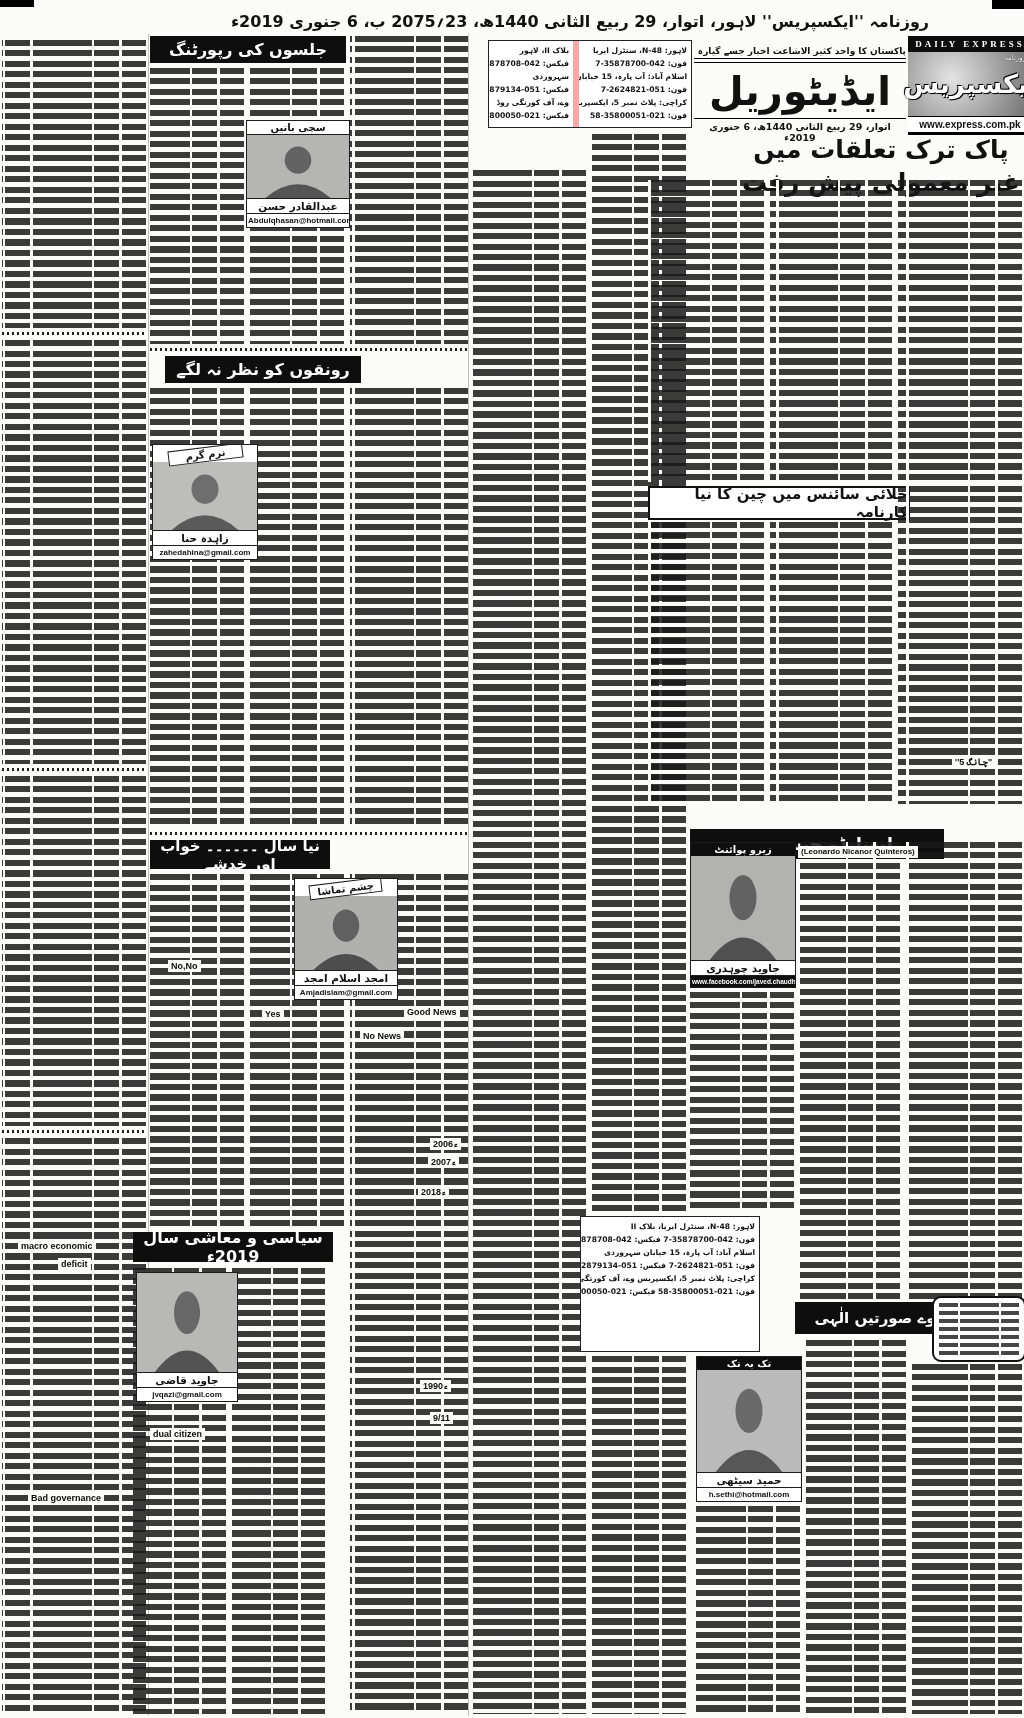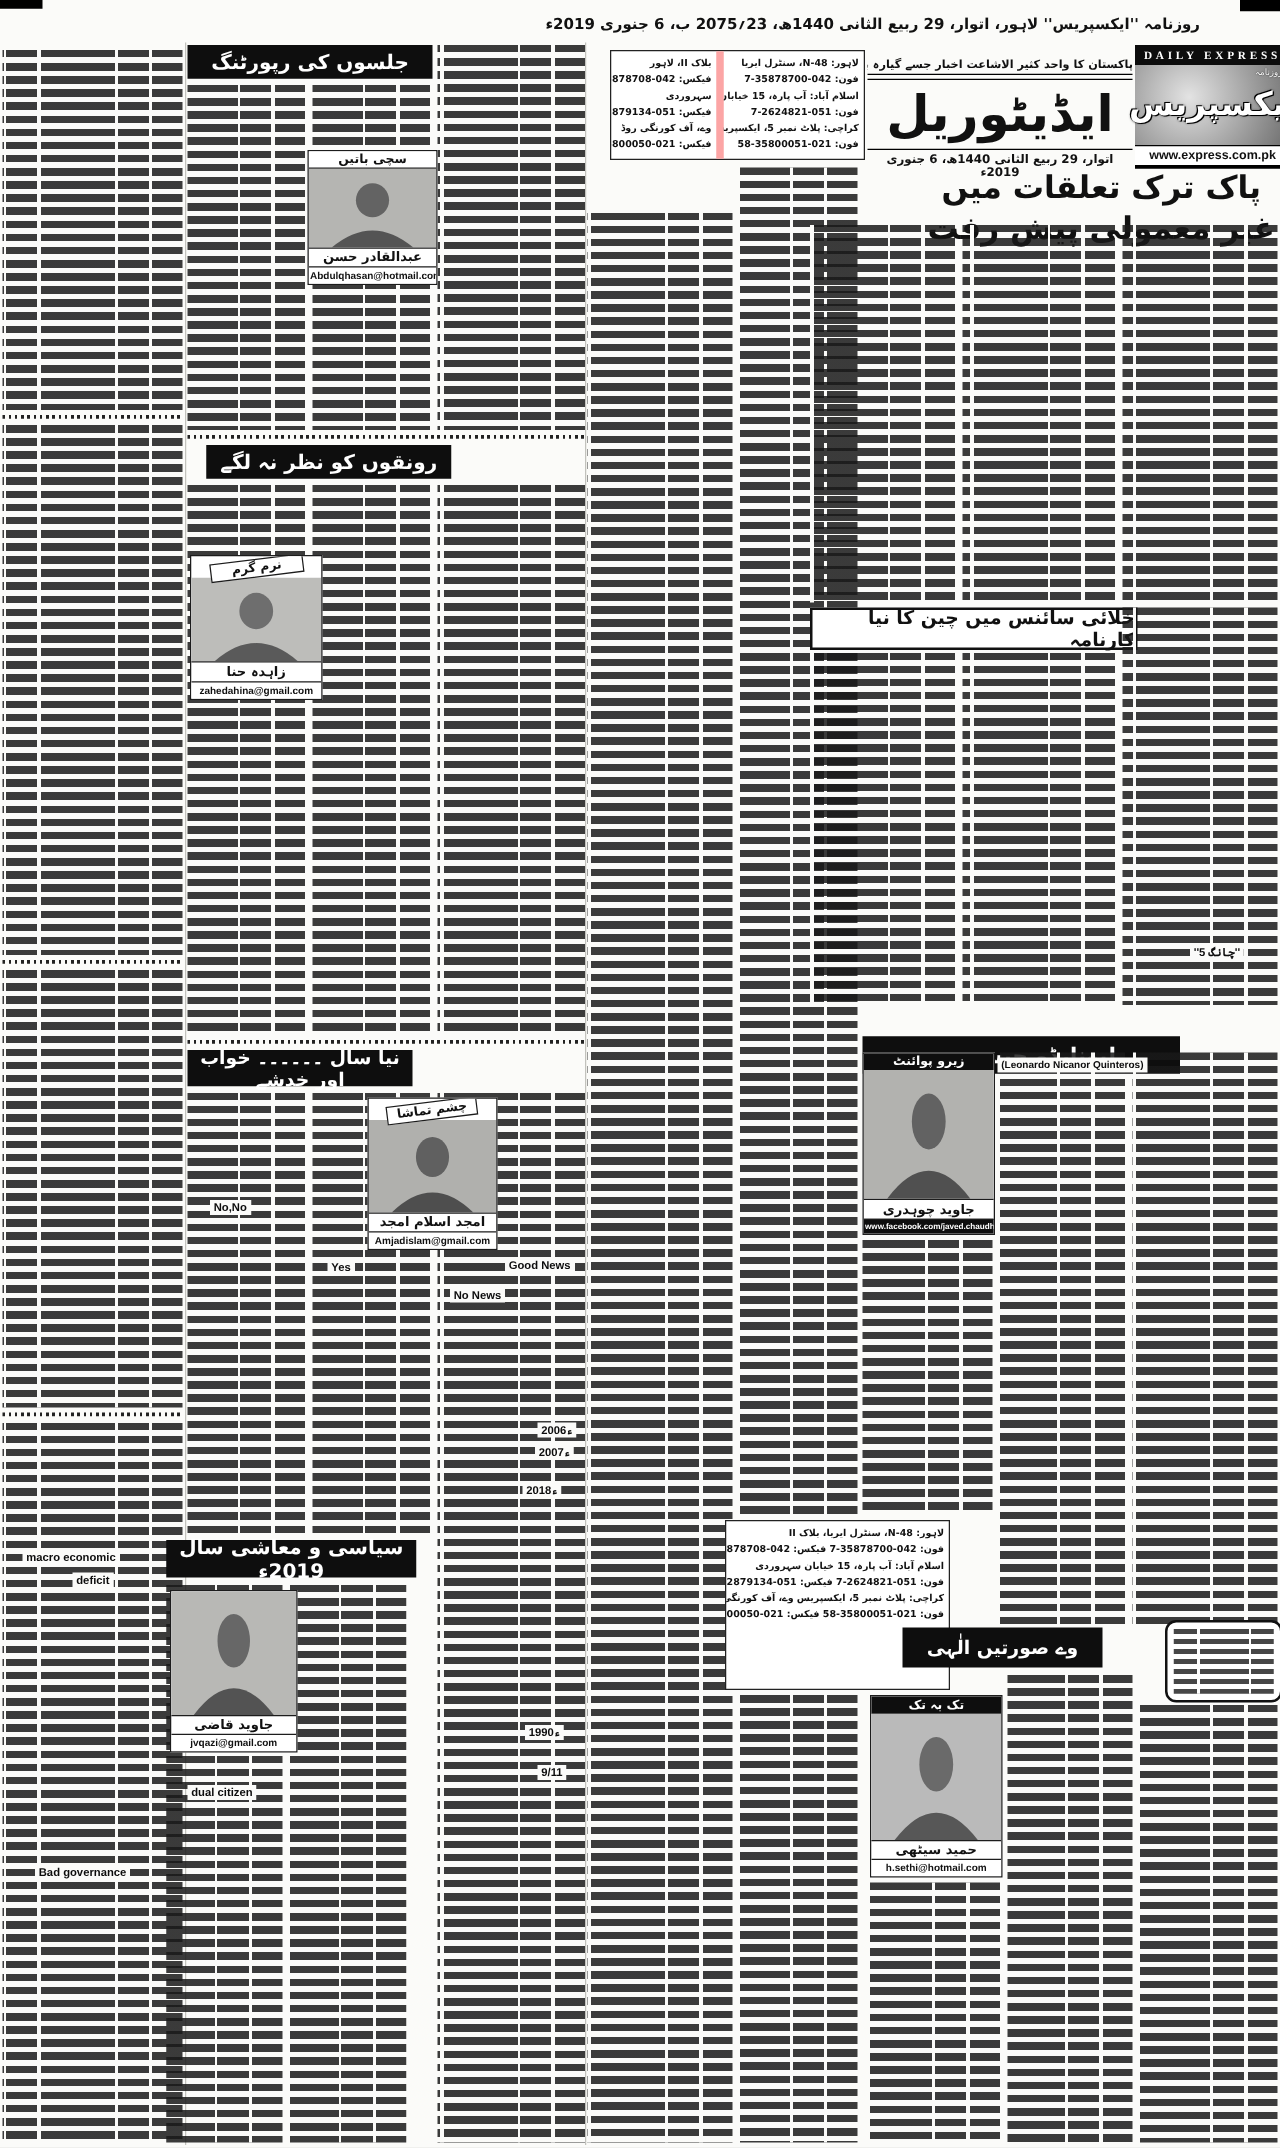--- a/index.html
+++ b/index.html
@@ -42,21 +42,21 @@
   .mast .one{height:1px;background:#000;margin:1px 0 2px;}
   .mast .dt{font-size:9.5px;font-weight:bold;}
   .logobox{position:absolute;border-bottom:3px solid #000;background:#fff;display:flex;flex-direction:column;}
   .logobox .debar{background:#0d0d0d;color:#fff;font:bold 9px "Liberation Serif",serif;letter-spacing:3px;
                   text-align:center;padding:3px 0;direction:ltr;}
   .logobox .art{flex:1;background:radial-gradient(circle at 35% 40%, #e3e3e3, #8f8f8f 70%, #6c6c6c);
                 display:flex;align-items:center;justify-content:center;position:relative;}
   .logobox .art .urdu{font-size:26px;font-weight:bold;color:#fff;text-shadow:0 0 2px #000,1px 1px 0 #000,-1px -1px 0 #000;}
   .logobox .art .small{position:absolute;top:2px;right:6px;font-size:7px;color:#fff;text-shadow:0 0 1px #000;}
   .logobox .url{direction:ltr;font:bold 10px "Liberation Sans",sans-serif;text-align:center;border-top:1px solid #000;padding:2px 0;}
-  .dateline{position:absolute;font-size:12px;font-weight:bold;white-space:nowrap;}
+  .dateline{position:absolute;text-align:center;font-size:16px;font-weight:bold;white-space:nowrap;}
   .corner{position:absolute;background:#000;}
   .roundbox{position:absolute;border:2px solid #111;border-radius:9px;background:#fff;overflow:hidden;}
   .roundbox .inner{position:absolute;inset:4px;}
 </style>
 </head>
 <body>
 
 <div id="page">
 
   <div class="corner" style="left:0;top:0;width:34px;height:7px;"></div>
@@ -228,21 +228,21 @@
       <svg viewBox="0 0 100 60" preserveAspectRatio="none">
         <rect width="100" height="60" fill="#b2b2af"></rect>
           <circle cx="50" cy="24" r="13" fill="#626262"></circle>
         <path d="M18 60 Q50 34 82 60 Z" fill="#505050"></path>
       </svg>
     </div>
     <div class="aname">جاوید چوہدری</div>
     <div class="mail dark">www.facebook.com/javed.chaudhry</div>
   </div>
 
-  <div class="bar" style="left:722px;top:1302px;width:160px;height:32px;font-size:15px;">وے صورتیں الٰہی</div>
+  <div class="bar" style="left:795px;top:1302px;width:160px;height:32px;font-size:15px;">وے صورتیں الٰہی</div>
   <div class="roundbox" style="left:932px;top:1296px;width:90px;height:62px;">
     <div class="tx fine inner" style="position:absolute;inset:5px;"></div>
   </div>
   <div class="authorbox" style="left:696px;top:1356px;width:104px;height:144px;">
     <div class="label dark">تک بہ تک</div>
     <div class="photo">
       <svg viewBox="0 0 100 60" preserveAspectRatio="none">
         <rect width="100" height="60" fill="#bababa"></rect>
           <circle cx="50" cy="24" r="13" fill="#6a6a6a"></circle>
         <path d="M18 60 Q50 34 82 60 Z" fill="#575757"></path>

